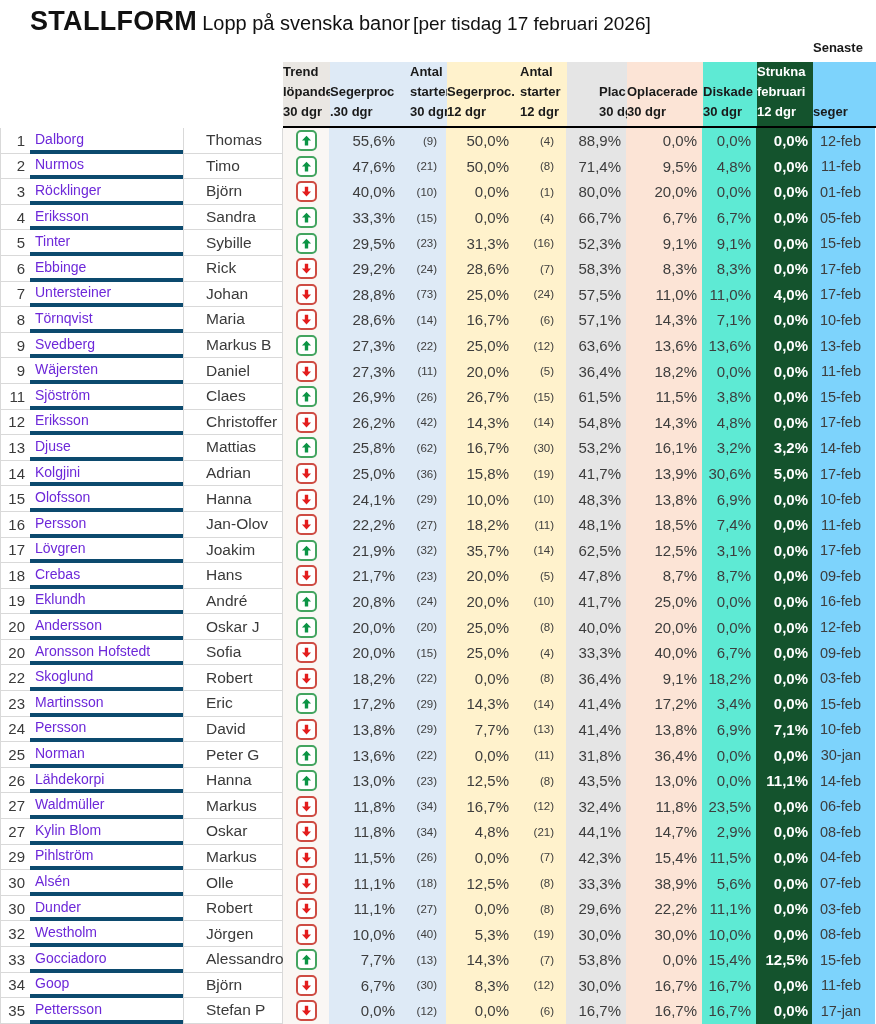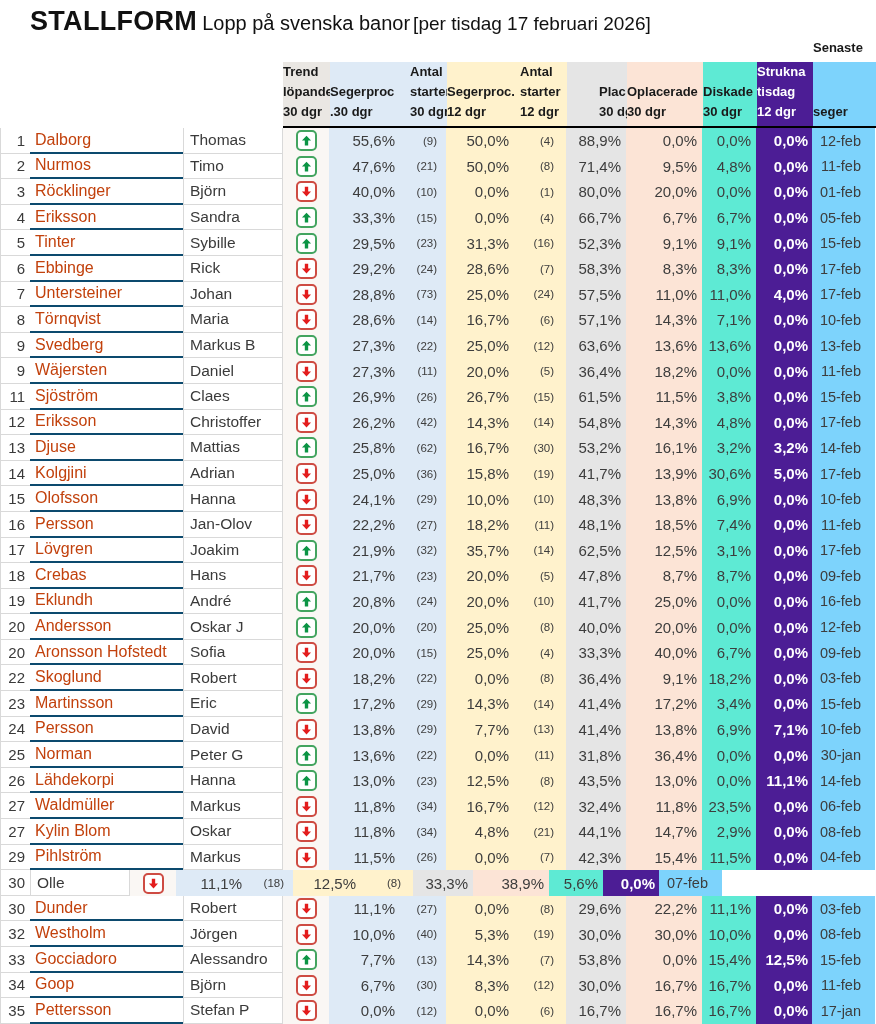--- a/index.html
+++ b/index.html
@@ -33,30 +33,30 @@
   .w-sp12{width:73px;}.w-st12{width:47px;}.w-plac{width:60px;}
   .w-opl{width:76px;}.w-disk{width:54px;}.w-str{width:56px;}.w-sen{width:63px;}
   
   .bg-trendh{background:#EAE7E3;}
   .bg-trend{background:#FAF7F4;}
   .bg-blue{background:#DEEAF6;}
   .bg-yellow{background:#FFF2CC;}
   .bg-placgray{background:#e5e5e5;padding-left:32px;}
   .bg-pink{background:#FCE4D6;}
   .bg-green{background:#5eead4;}
-  .bg-red{background:#4c1d95;}
+  .bg-red{background:#14532d;}
   .bg-sengray{background:#7dd3fc;gap:44px;}
   
   .tbody{height:896px;}
   .row{display:flex;height:25.6px;}
   .cell{display:flex;align-items:center;box-sizing:border-box;white-space:nowrap;}
   .c-rank{width:30px;justify-content:flex-end;padding-right:5px;font-size:15px;color:#3a3a3a;
           border-left:1px solid #d9d9d9;border-bottom:1px solid #d9d9d9;}
-  .c-last{width:153px;padding-left:5px;font-size:16px;color:#c2410c;border-bottom:2px solid #0c4a6e;}
-  .c-first{width:100px;padding-left:6px;font-size:15.5px;color:#3a3a3a;
+  .c-last{width:153px;padding-left:5px;font-size:14px;color:#6d28d9;border-bottom:4px solid #0c4a6e;}
+  .c-first{width:100px;padding-left:22px;font-size:15.5px;color:#3a3a3a;
            border-left:1px solid #d9d9d9;border-right:1px solid #d9d9d9;border-bottom:1px solid #d9d9d9;}
   .c-trend{width:46px;justify-content:center;}
   .num{justify-content:flex-end;font-size:15px;color:#3d3d3d;}
   .c-sp30{width:80px;padding-right:14px;}
   .c-st30{width:37px;padding-right:9px;font-size:11.5px;}
   .c-sp12{width:73px;padding-right:10px;padding-left:20px;}
   .c-st12{width:47px;padding-right:12px;font-size:11.5px;}
   .c-plac{width:60px;padding-right:5px;}
   .c-opl{width:76px;padding-right:5px;}
   .c-disk{width:54px;padding-right:5px;}
@@ -116,21 +116,21 @@
       <div class="hcell w-opl bg-pink hline">
         <span>Oplacerade</span>
         <span>30 dgr</span>
       </div>
       <div class="hcell w-disk bg-green hline">
         <span>Diskade</span>
         <span>30 dgr</span>
       </div>
       <div class="hcell w-str bg-red hdr-red hline">
         <span>Strukna</span>
-        <span>tisdag</span>
+        <span>februari</span>
         <span>12 dgr</span>
       </div>
       <div class="hcell w-sen bg-sengray hline">
         <span>Senaste</span>
         <span>seger</span>
       </div>
     </div>
 
     <div class="tbody" id="tbody">
         <div class="row">
@@ -737,20 +737,21 @@
     <div class="cell num c-sp12 bg-yellow">0,0%</div>
     <div class="cell num c-st12 bg-yellow">(7)</div>
     <div class="cell num c-plac bg-placgray">42,3%</div>
     <div class="cell num c-opl bg-pink">15,4%</div>
     <div class="cell num c-disk bg-green">11,5%</div>
     <div class="cell num c-str bg-red">0,0%</div>
     <div class="cell num c-sen bg-sengray">04-feb</div>
   </div>
         <div class="row">
     <div class="cell c-rank">30</div>
+    <div class="cell c-last">Alsén</div>
     <div class="cell c-first">Olle</div>
     <div class="cell c-trend bg-trend">
       <span class="ticon down">
         <svg viewBox="0 0 20 20" aria-hidden="true">
                 <path d="M10 2.5 L17 10 L12.6 10 L12.6 17.5 L7.4 17.5 L7.4 10 L3 10 Z"></path>
               </svg>
       </span>
     </div>
     <div class="cell num c-sp30 bg-blue">11,1%</div>
     <div class="cell num c-st30 bg-blue">(18)</div>

